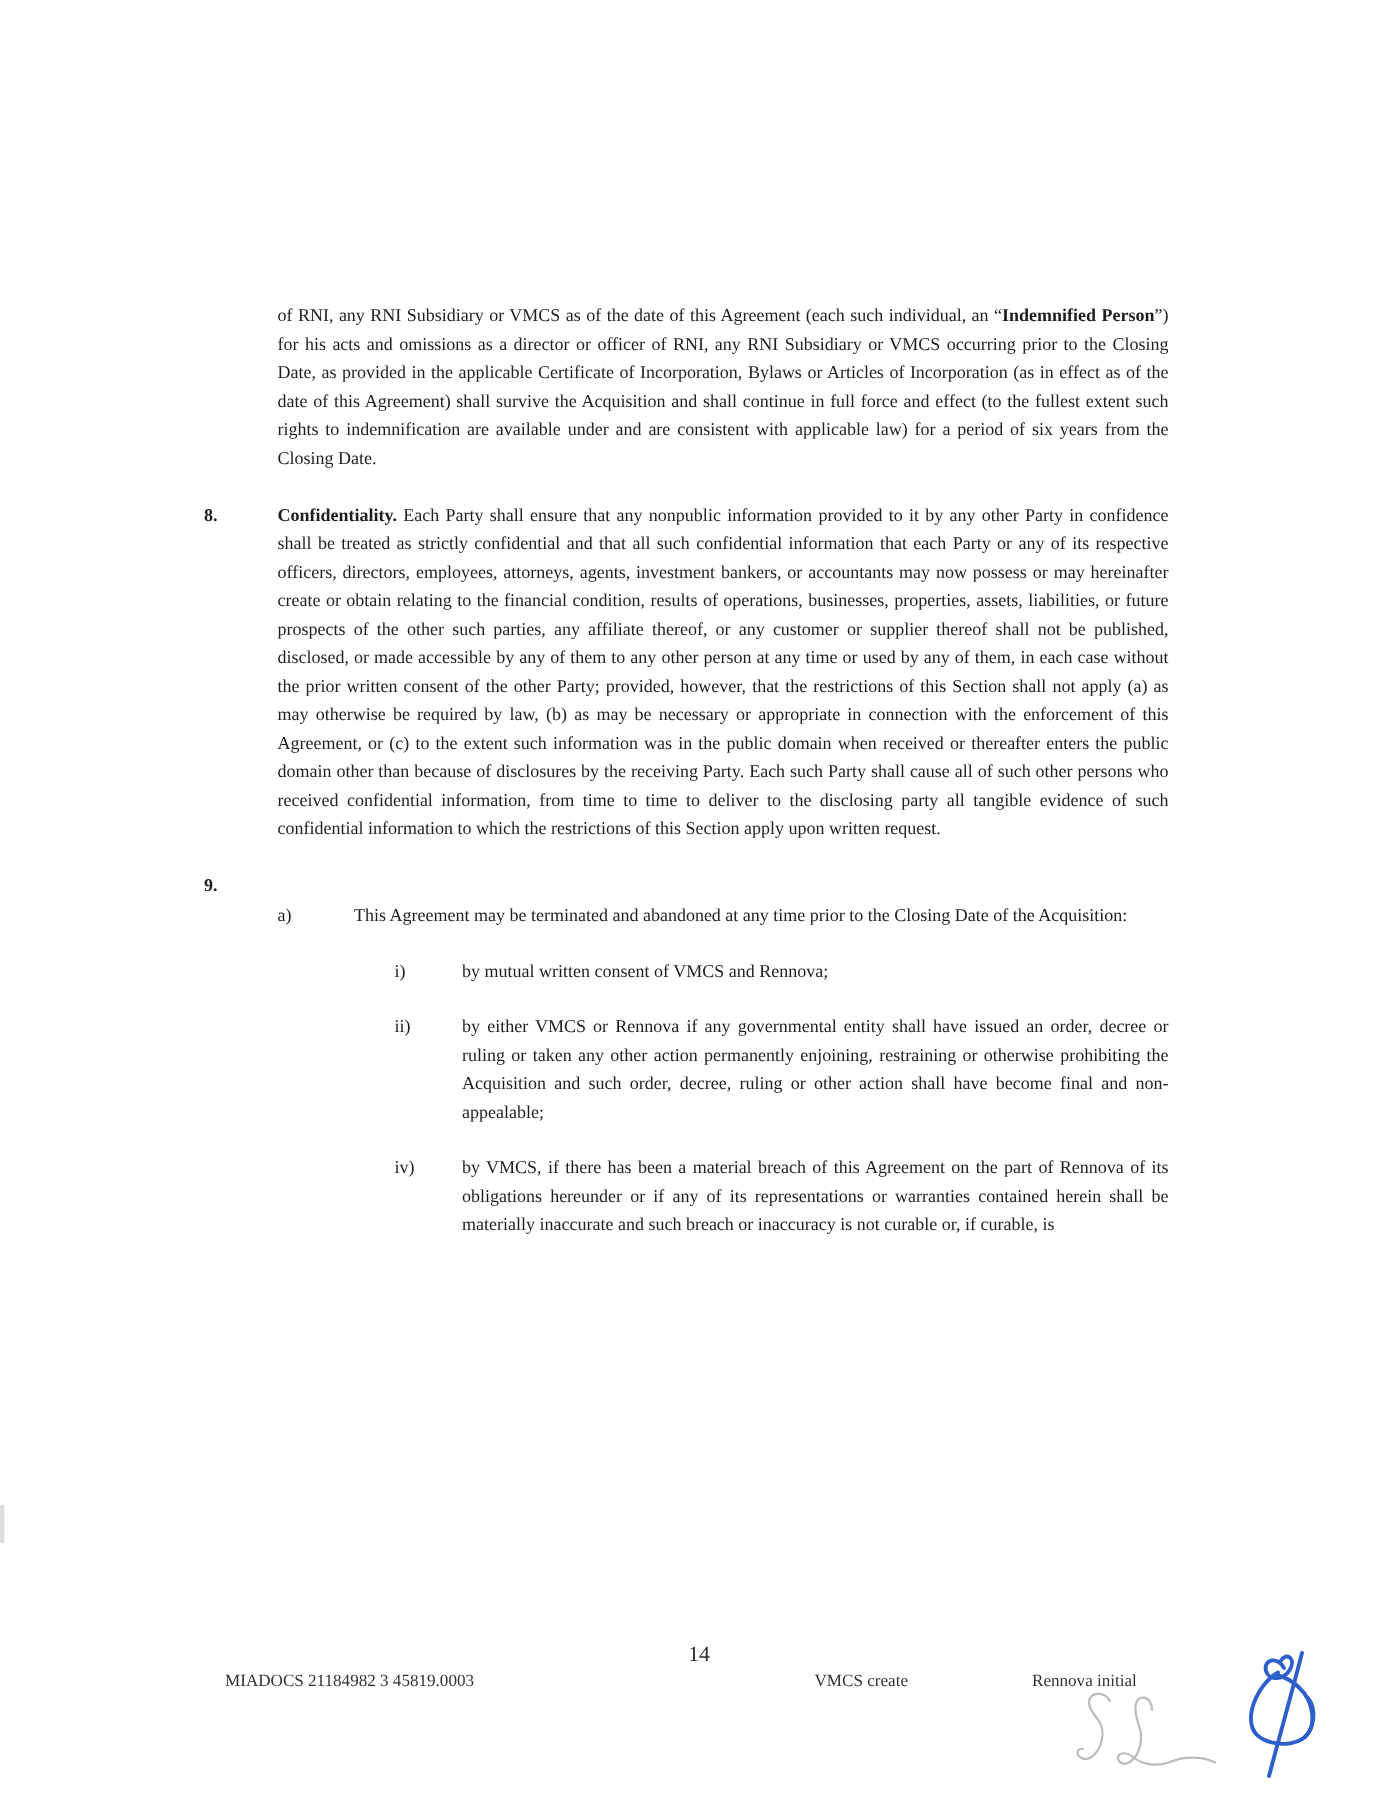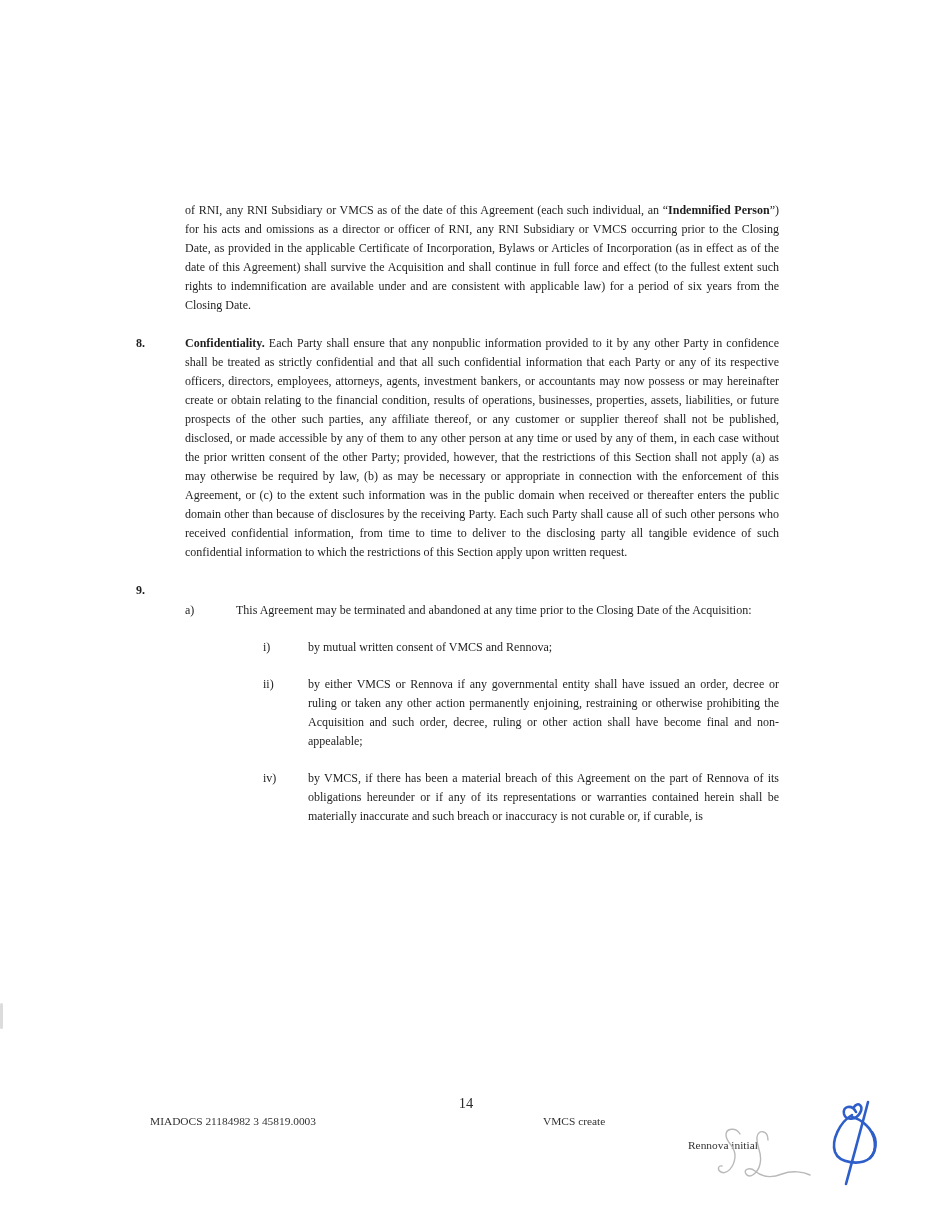--- a/index.html
+++ b/index.html
@@ -45,21 +45,21 @@
   }
   .footer-item {
     position: absolute;
     top: 1115px;
     font-size: 11.4px;
     color: #333333;
     white-space: nowrap;
   }
   .footer-docid { left: 150px; }
   .footer-vmcs { left: 543px; }
-  .footer-rennova { left: 688px; margin-top: 24px; }
+  .footer-rennova { left: 688px; }
   .sig-gray {
     position: absolute;
     left: 712px;
     top: 1126px;
   }
   .sig-blue {
     position: absolute;
     left: 826px;
     top: 1098px;
   }

